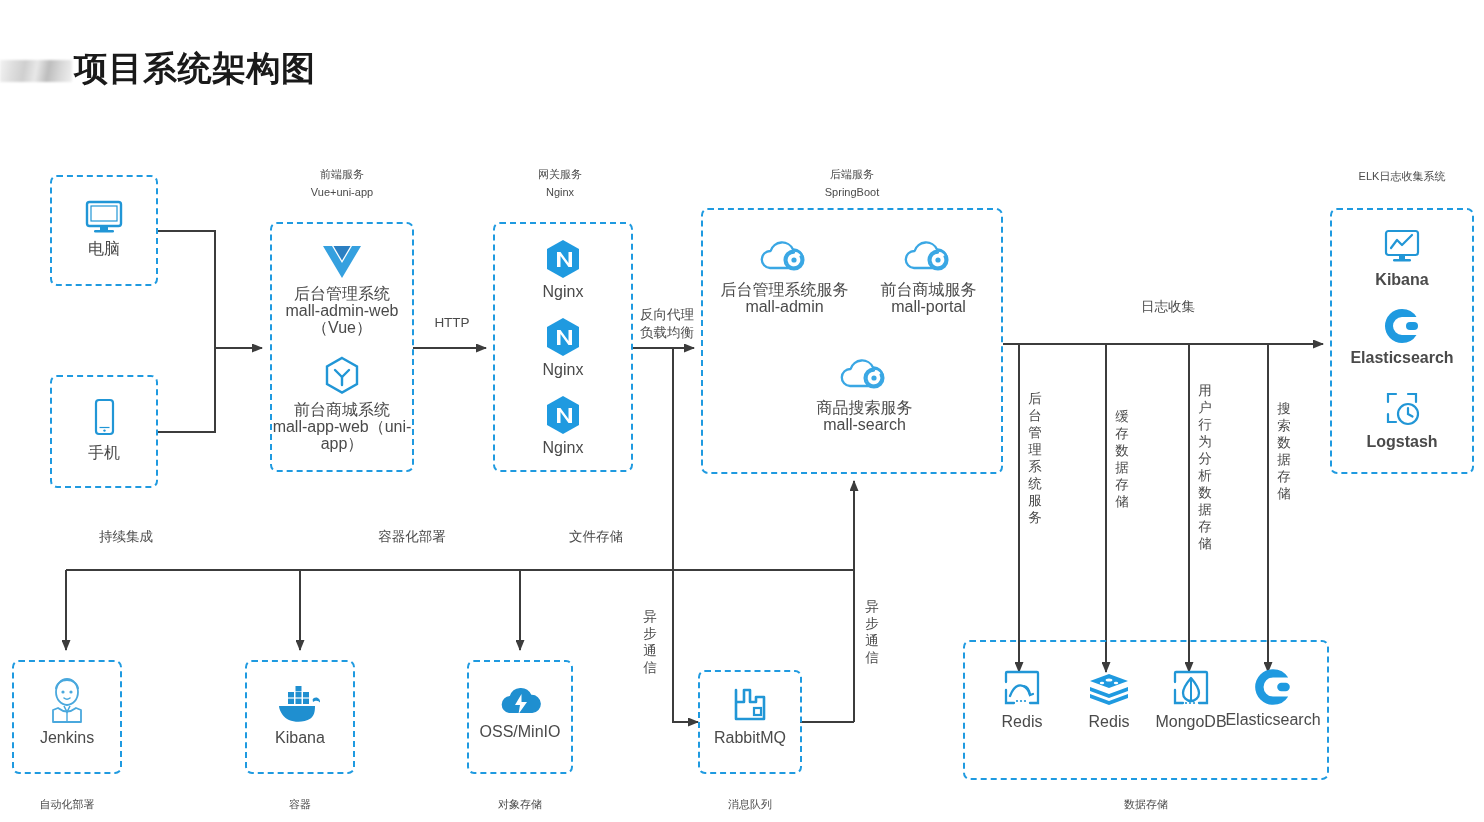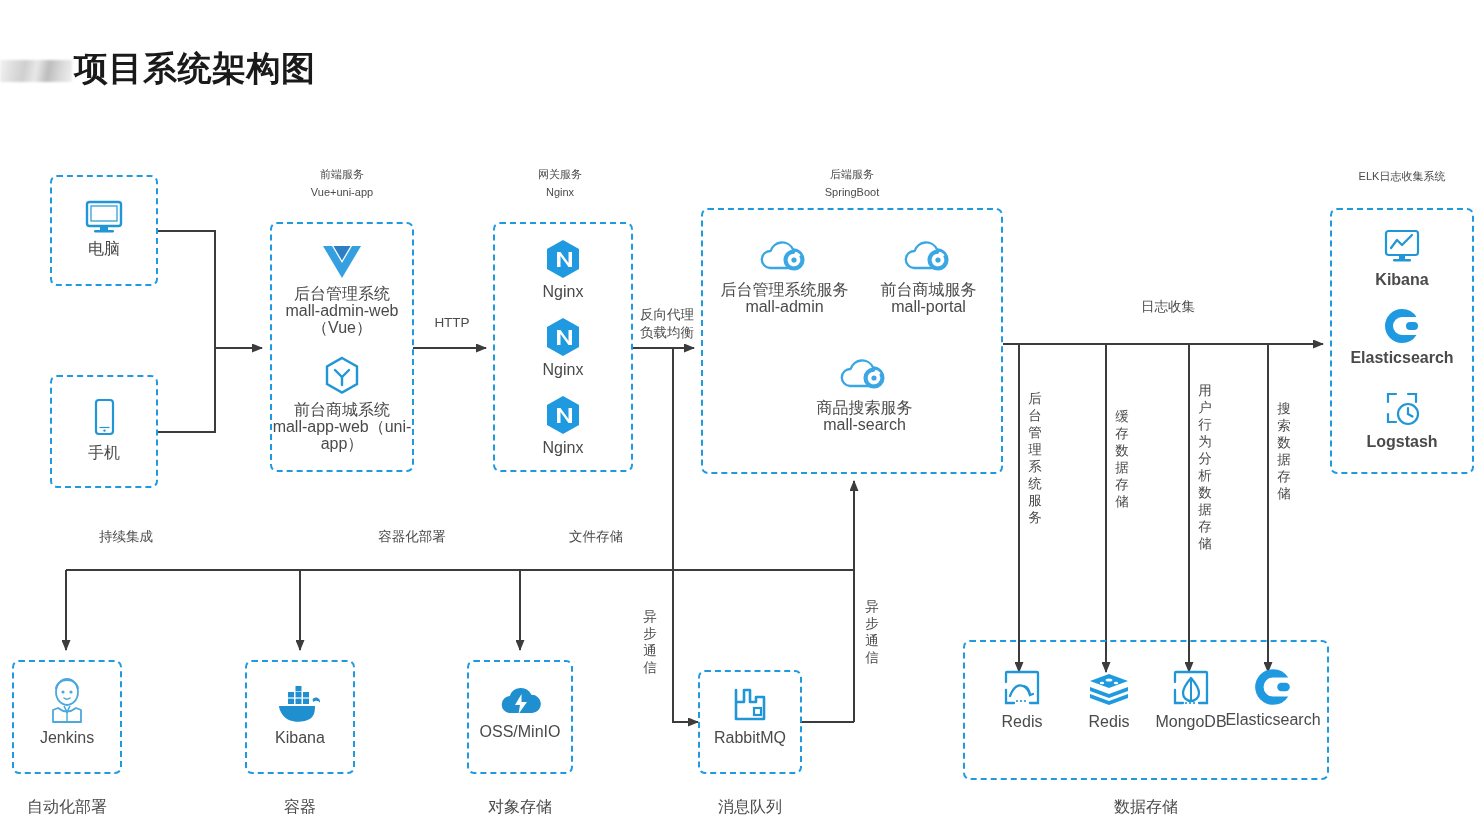--- a/index.html
+++ b/index.html
@@ -86,21 +86,21 @@
     text-align: center;
   }
   .edge-label.vert {
     width: 16px;
     line-height: 17px;
     text-align: center;
   }
   .footer-caption {
     position: absolute;
     text-align: center;
-    font-size: 16px;
+    font-size: 11px;
     color: #4a4a4a;
   }
 </style>
 </head>
 <body>
 
 <div id="stage">
 
   <div class="title"><span class="redacted"></span><span>项目系统架构图</span></div>
 

